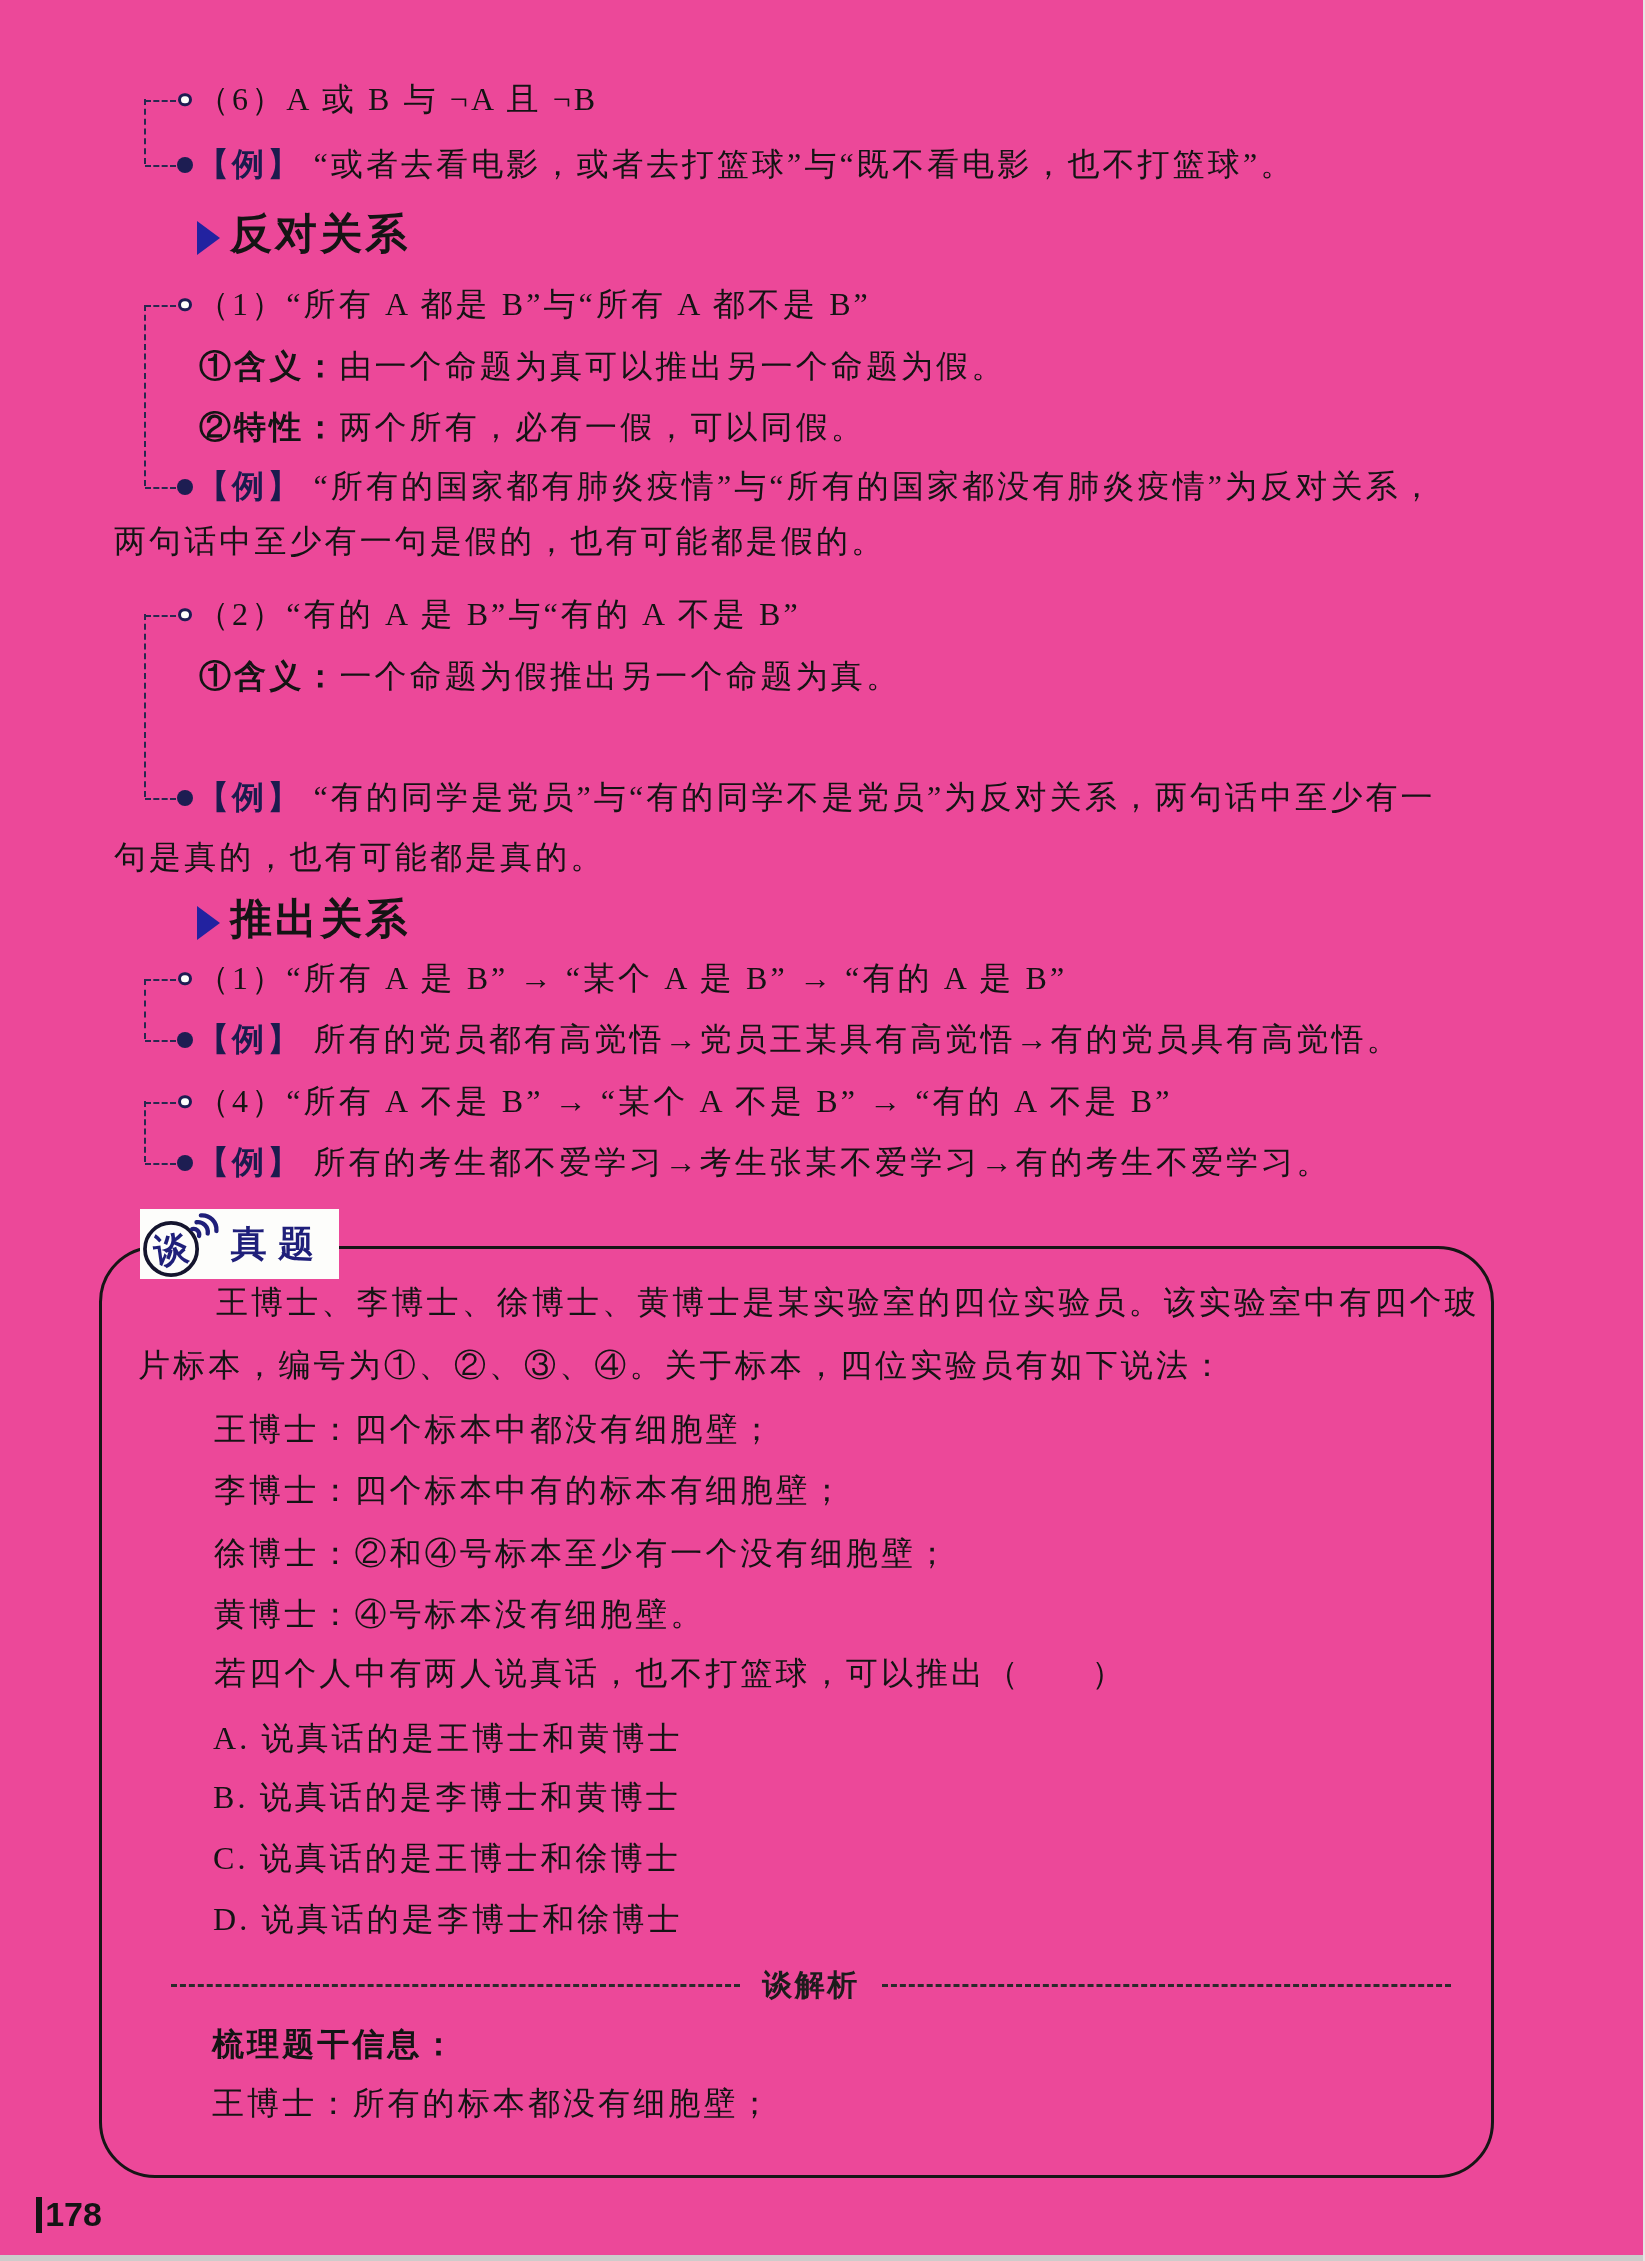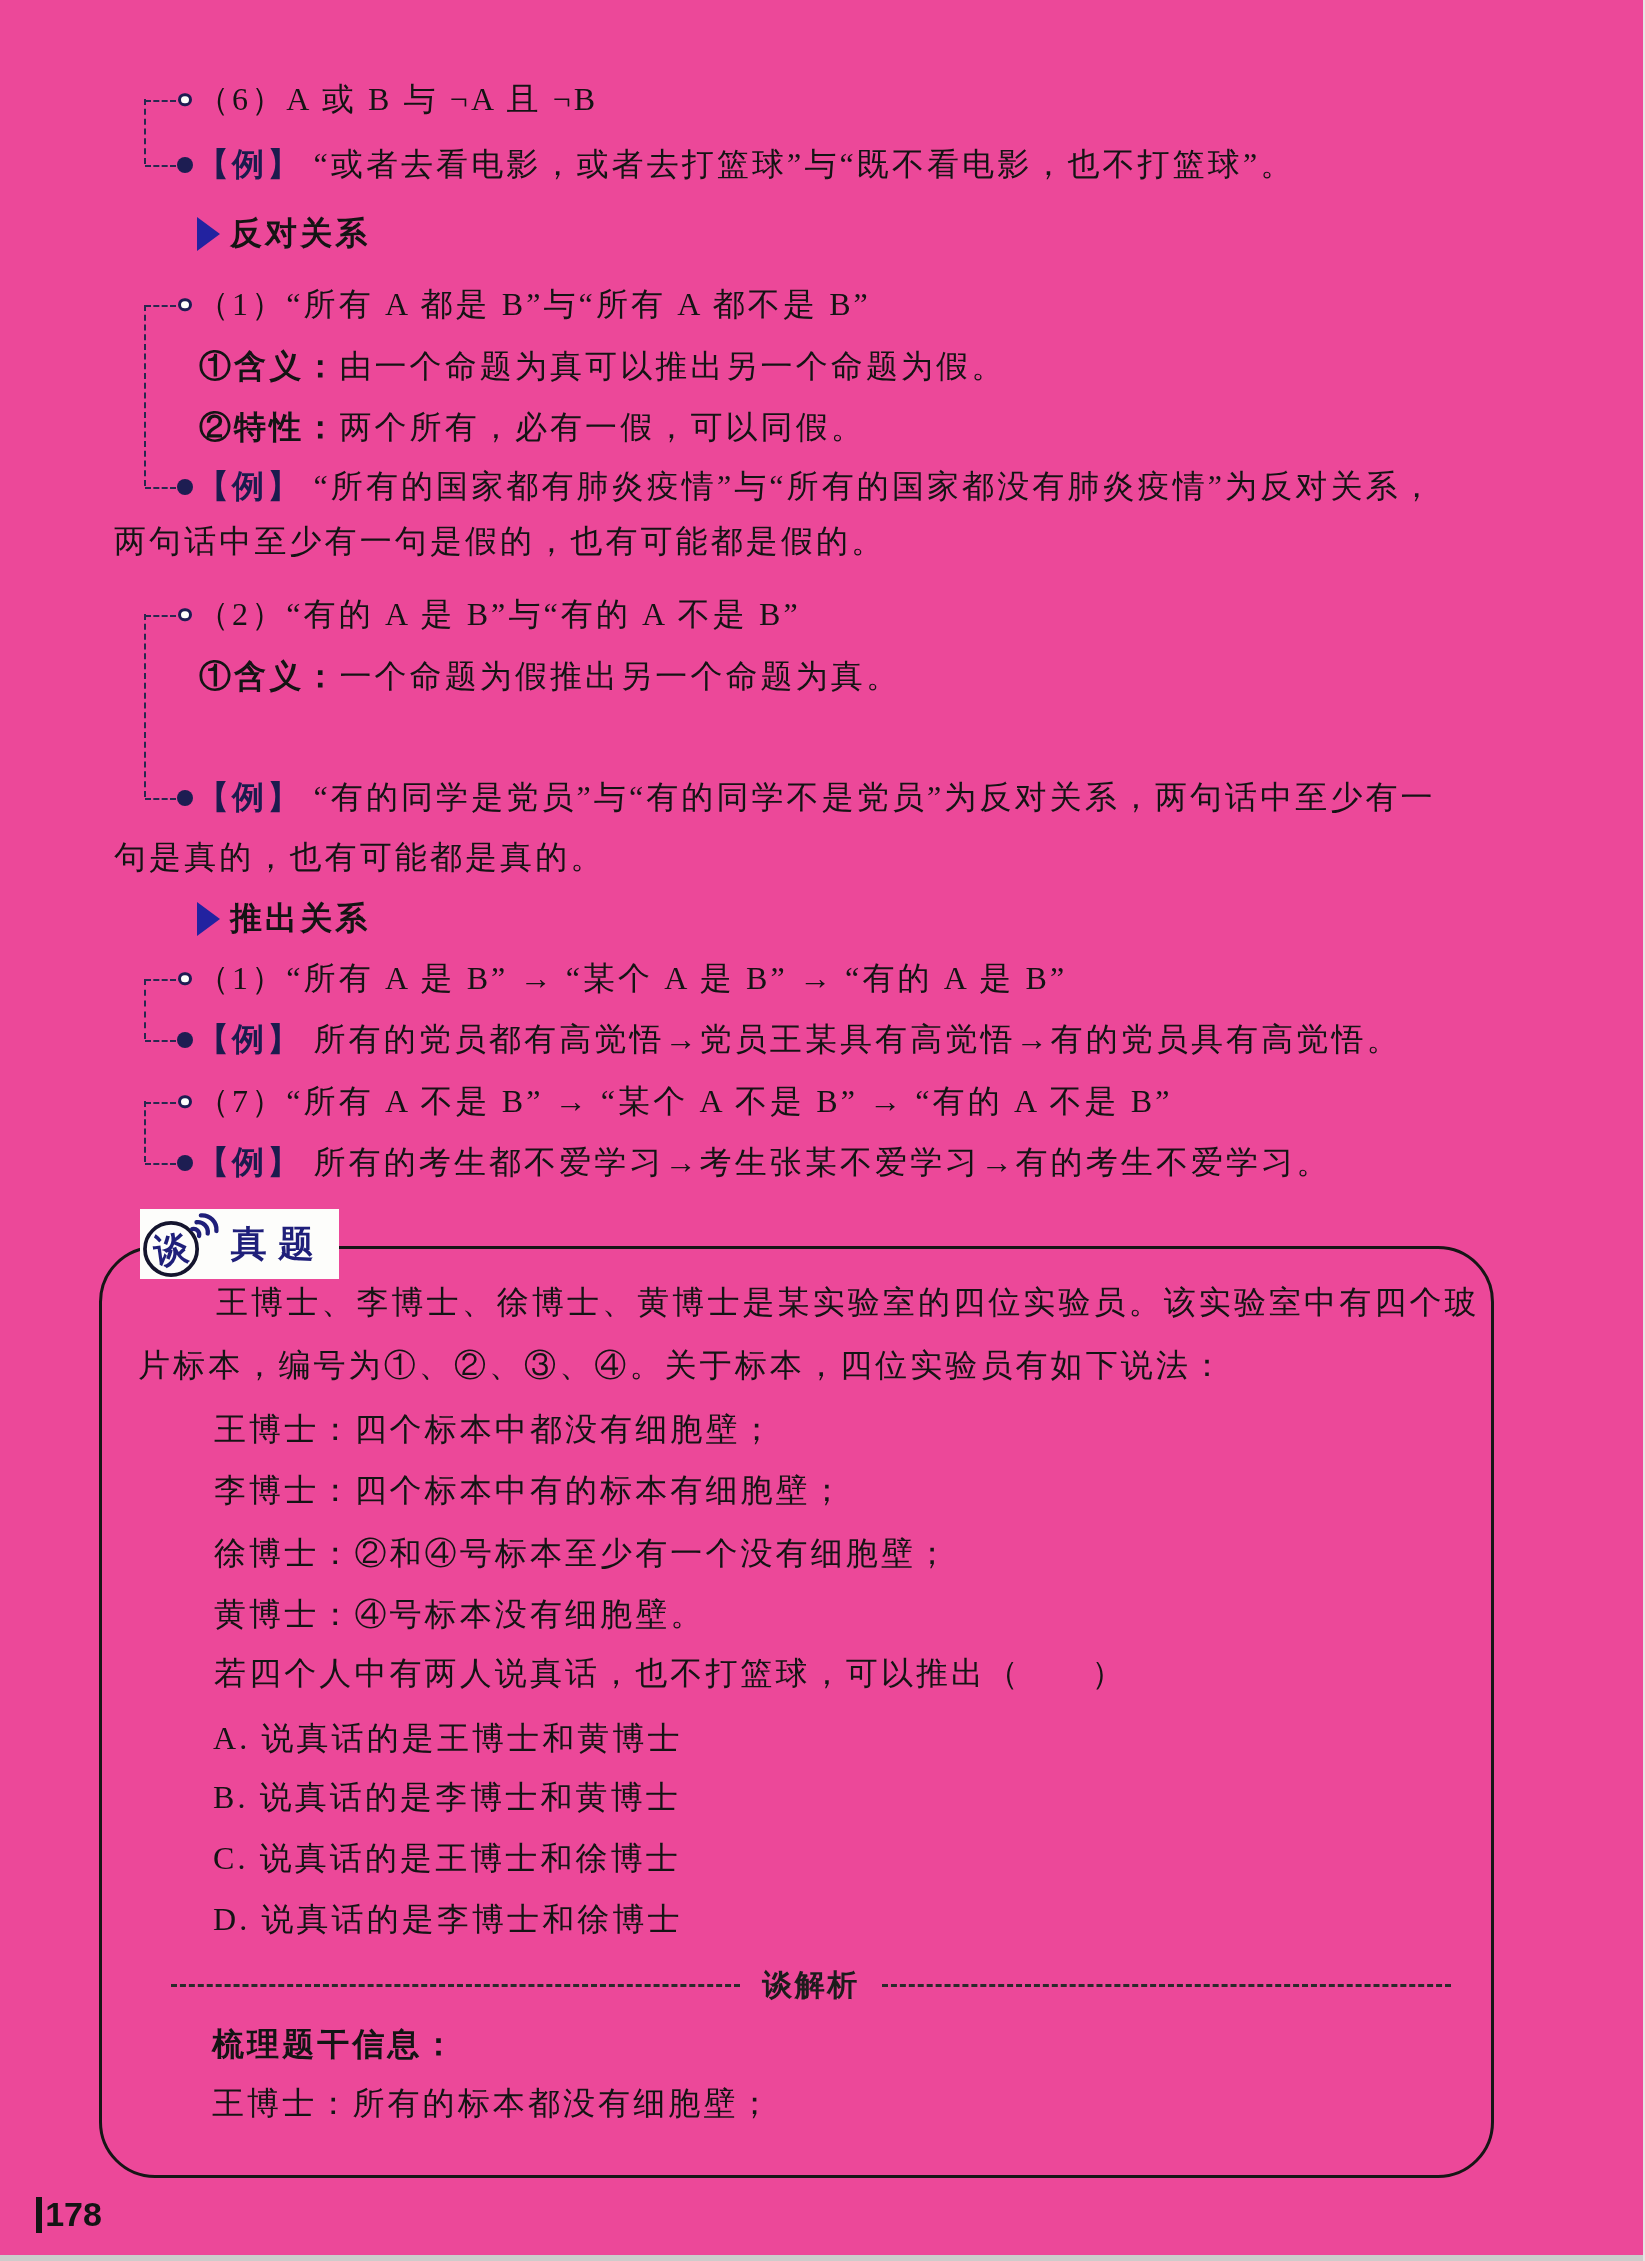--- a/index.html
+++ b/index.html
@@ -23,21 +23,21 @@
     position:absolute;left:-20.5px;top:50%;transform:translateY(-50%);
     width:16px;height:16px;background:#1d1d52;border-radius:50%;
   }
   .ex-label{color:#1b1b4e;font-weight:bold;margin-right:11.2px;}
   
   .heading .tri{
     display:inline-block;width:0;height:0;vertical-align:middle;
     border-left:23.6px solid #2222a0;border-top:17px solid transparent;
     border-bottom:17px solid transparent;margin-right:10px;margin-top:-5px;
   }
-  .heading .htxt{font-family:"Liberation Sans",sans-serif;font-weight:bold;font-size:32px;}
+  .heading .htxt{font-family:"Liberation Sans",sans-serif;font-weight:bold;font-size:42px;}
   .sublabel{font-family:"Liberation Sans",sans-serif;font-weight:bold;}
   
   .qbox{
     position:absolute;left:99px;top:1246px;width:1395px;height:932px;
     box-sizing:border-box;border:3.1px solid #161616;border-radius:56px;
     background:transparent;
   }
   .badge{
     position:absolute;left:140px;top:1209px;display:flex;align-items:center;
     background:#fdfdfb;padding:0 13.7px 0 0;
@@ -134,21 +134,21 @@
   </div>
   <div class="line" style="left:197px;top:1019px">
     <span class="hstub"></span>
     <span class="m-fill"></span>
     <span class="ex-label">【例】</span><span>所有的党员都有高觉悟→党员王某具有高觉悟→有的党员具有高觉悟。</span>
   </div>
 
   <div class="line" style="left:197px;top:1081px">
     <span class="hstub"></span>
     <span class="m-open"></span>
-    <span>（7）“所有 A 不是 B” → “某个 A 不是 B” → “有的 A 不是 B”</span>
+    <span>（4）“所有 A 不是 B” → “某个 A 不是 B” → “有的 A 不是 B”</span>
   </div>
   <div class="line" style="left:197px;top:1142px">
     <span class="hstub"></span>
     <span class="m-fill"></span>
     <span class="ex-label">【例】</span><span>所有的考生都不爱学习→考生张某不爱学习→有的考生不爱学习。</span>
   </div>
 
   <div class="qbox"></div>
 
   <div class="badge">

